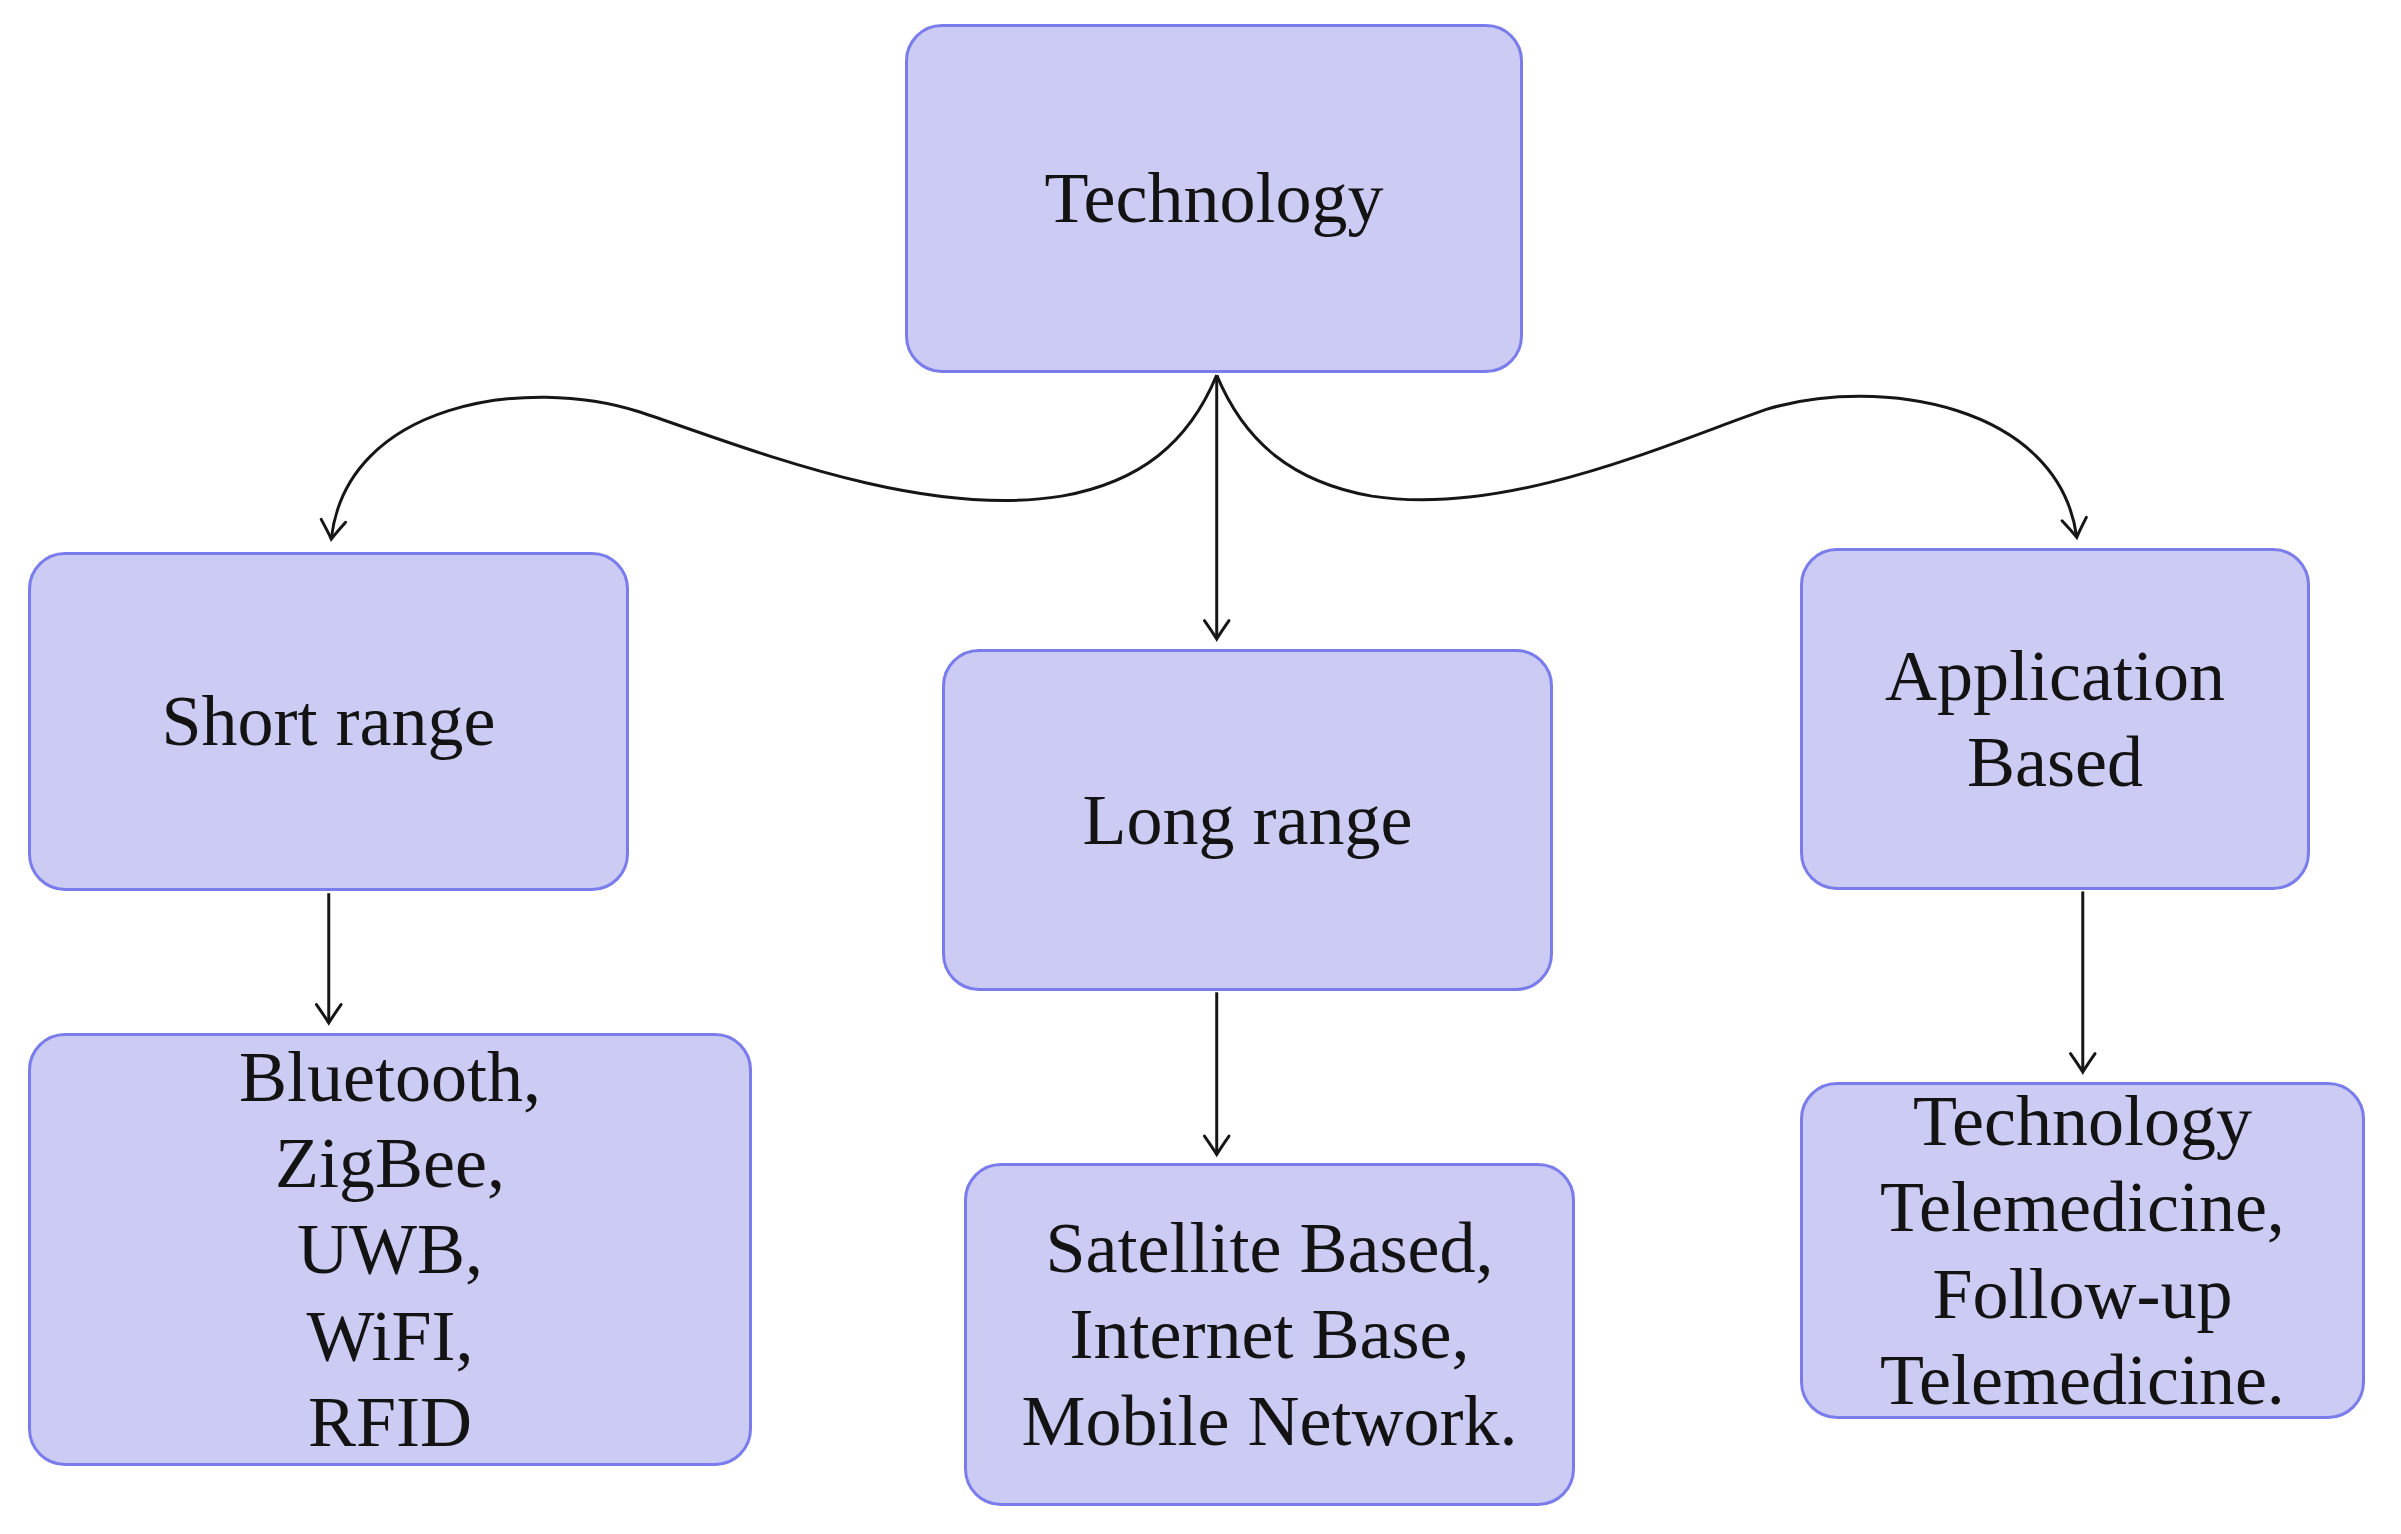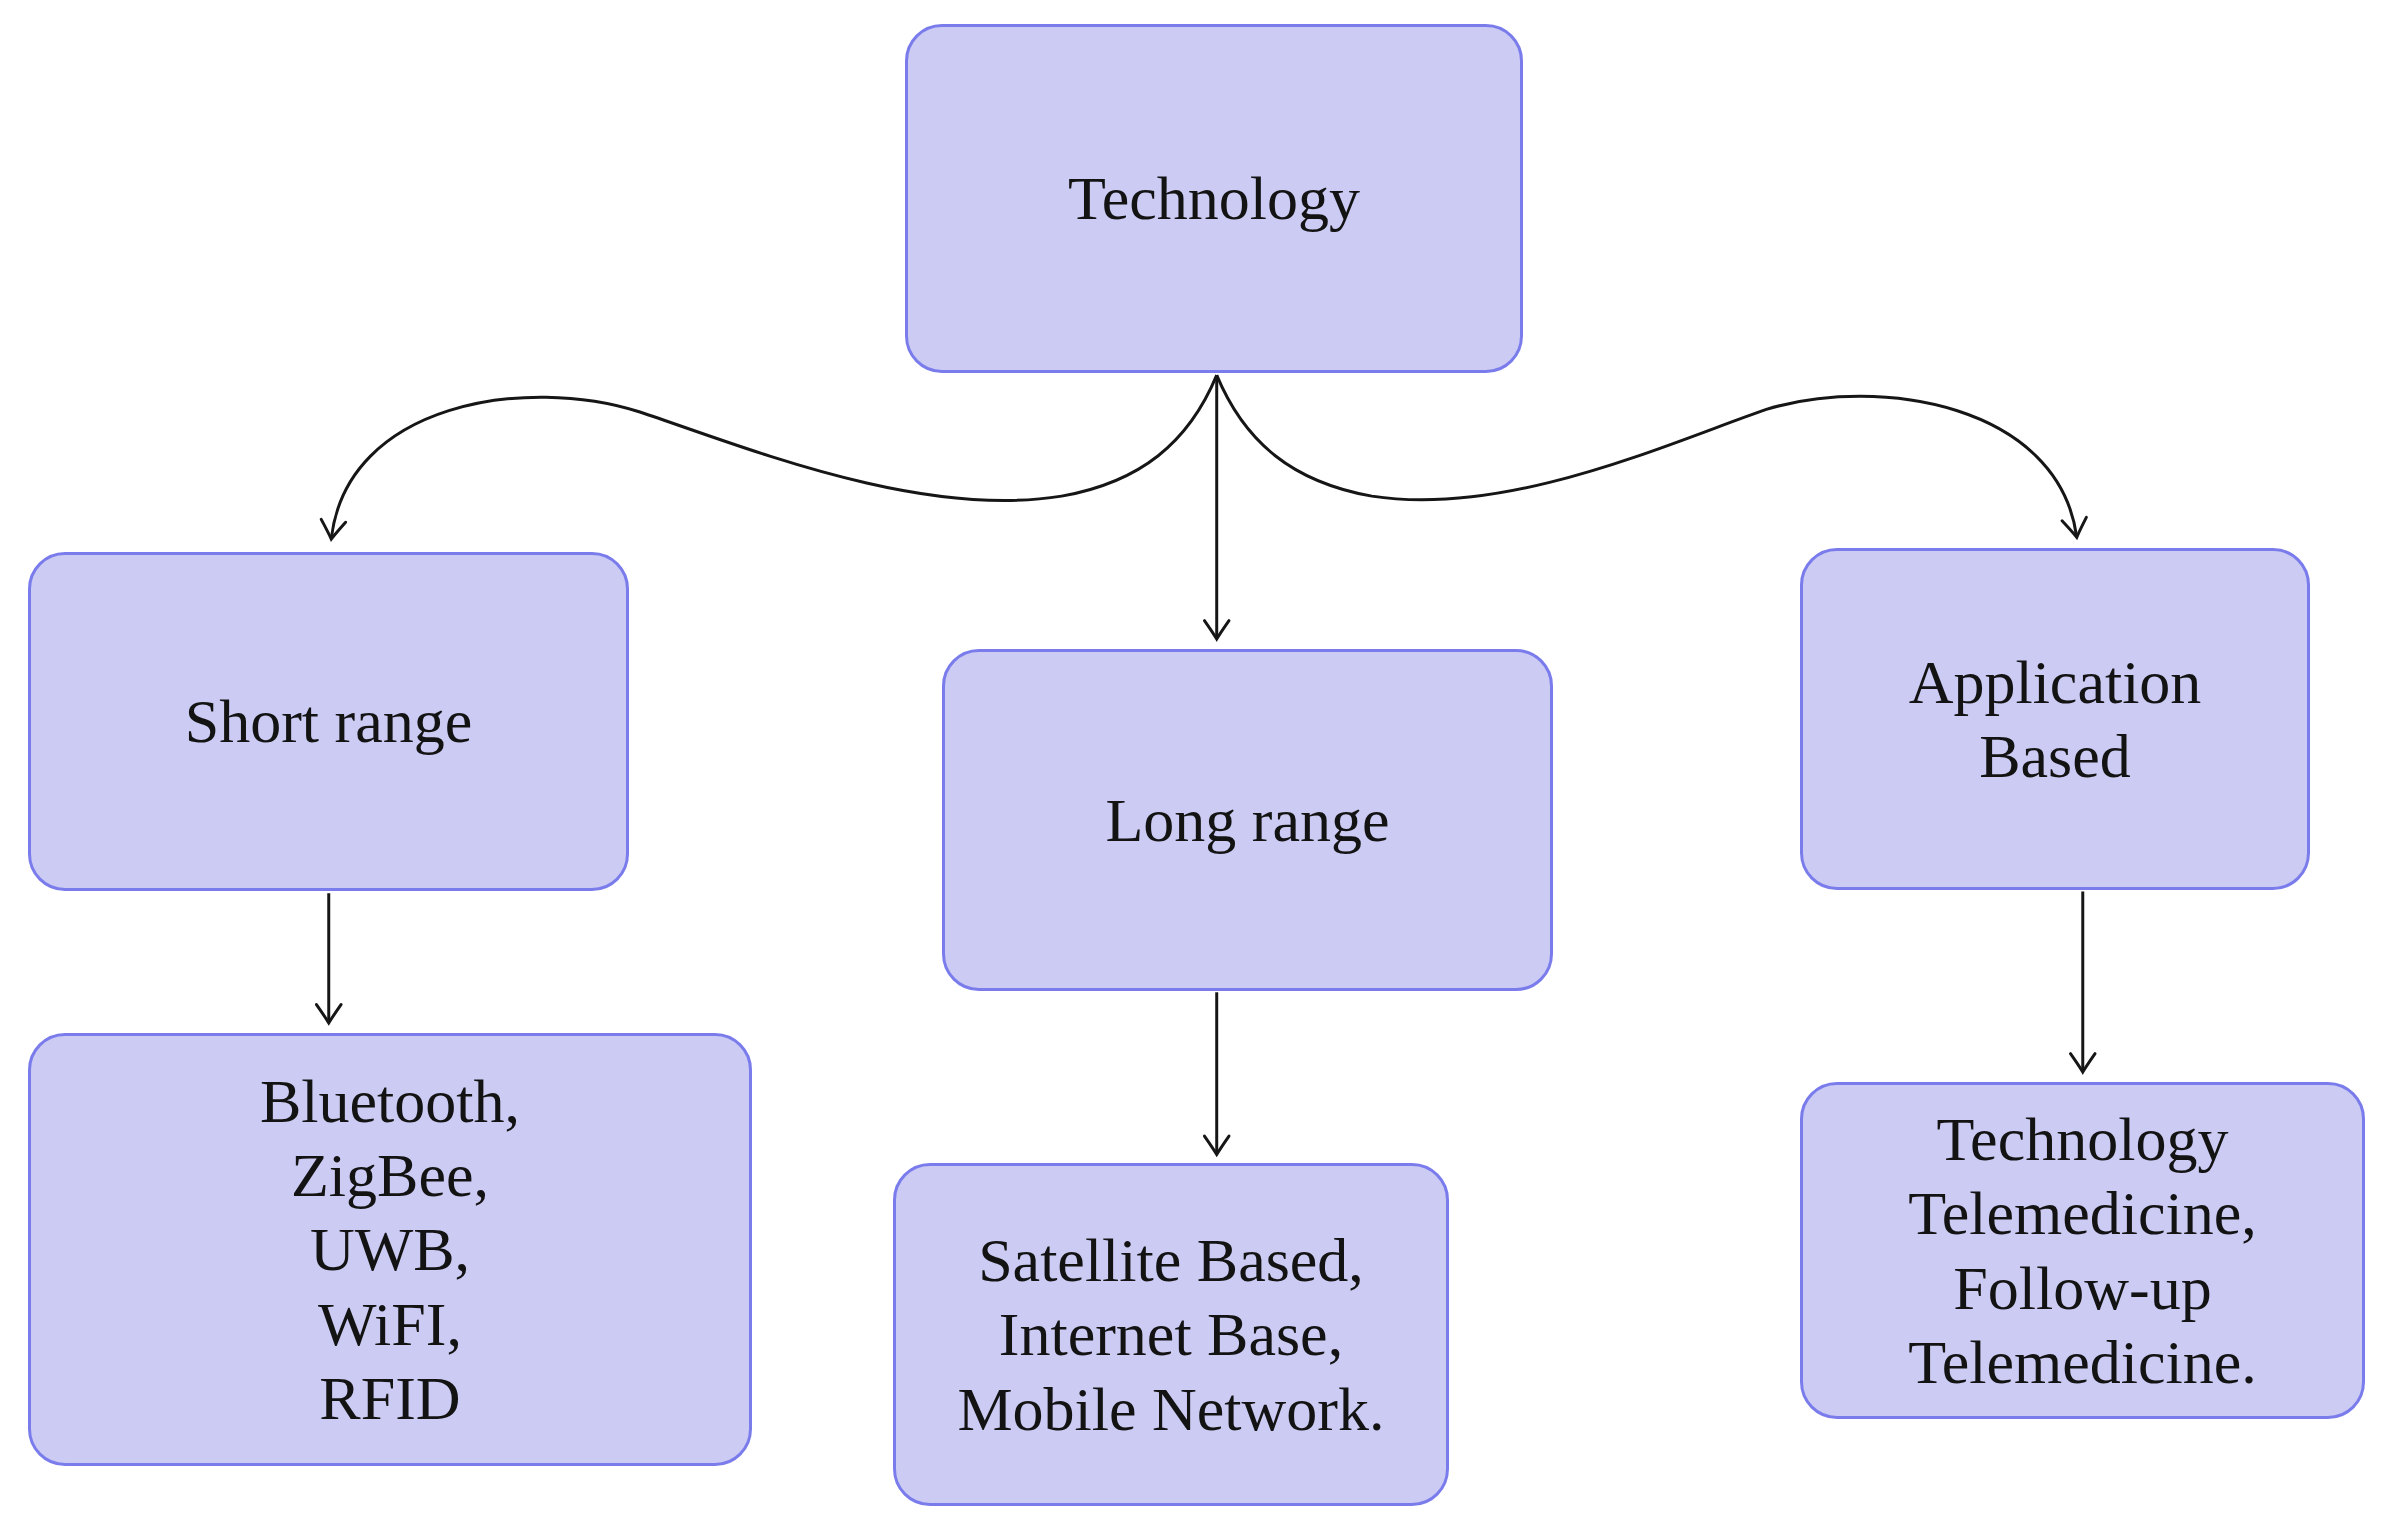--- a/index.html
+++ b/index.html
@@ -28,30 +28,30 @@
     position:absolute;
     box-sizing:border-box;
     background:var(--node-fill);
     border:3.5px solid var(--node-border);
     border-radius:37px;
     display:flex;
     align-items:center;
     justify-content:center;
     text-align:center;
     color:var(--text-color);
-    font-size:62px;
+    font-size:72px;
     line-height:1.2;
     white-space:pre-line;
   }
   .n-technology      { left:905px; top:24px;   width:618px; height:349px; }
   .n-short-range     { left:28px;   top:552px;  width:601px; height:339px; }
   .n-long-range      { left:912px; top:649px;  width:611px; height:342px;margin-left:30px; }
   .n-application     { left:1800px; top:548px;  width:510px; height:342px; }
   .n-short-items     { left:28px;   top:1033px; width:724px; height:433px; }
-  .n-long-items      { left:893px; top:1163px; width:556px; height:343px; }
+  .n-long-items      { left:964px; top:1163px; width:611px; height:343px; }
   .n-application-items{ left:1800px; top:1082px; width:565px; height:337px; }
 </style>
 </head>
 <body>
 
 <div class="canvas">
 
   <svg class="edges" viewBox="0 0 2739 1750" xmlns="http://www.w3.org/2000/svg">
     <defs>
       <marker id="arrowhead" viewBox="0 0 40 40" refX="30" refY="20" markerWidth="40" markerHeight="40" markerUnits="userSpaceOnUse" orient="auto">

